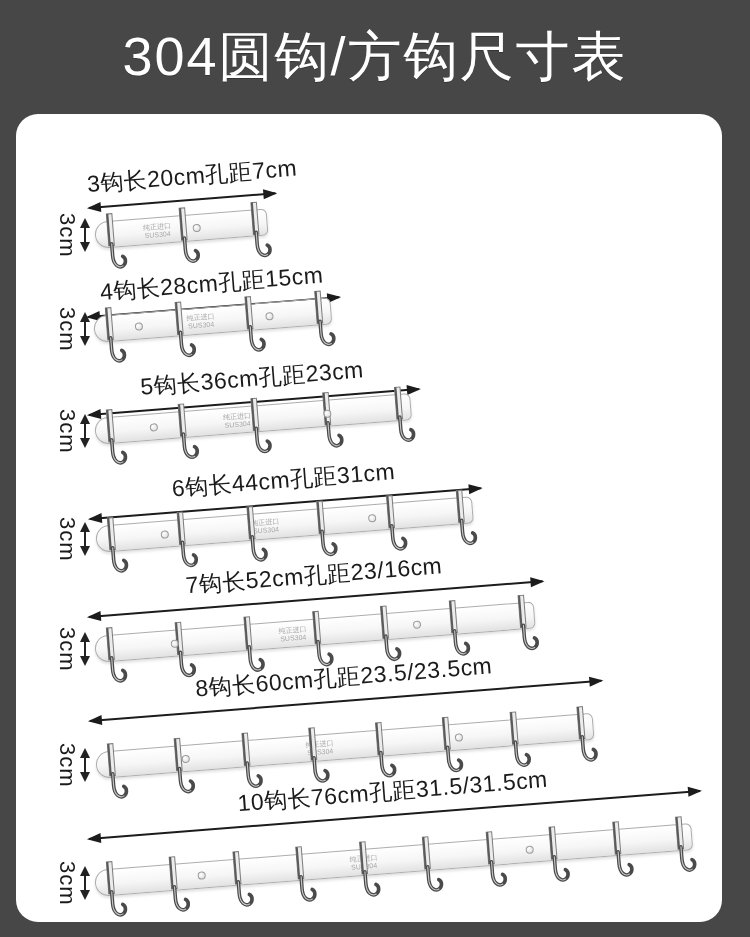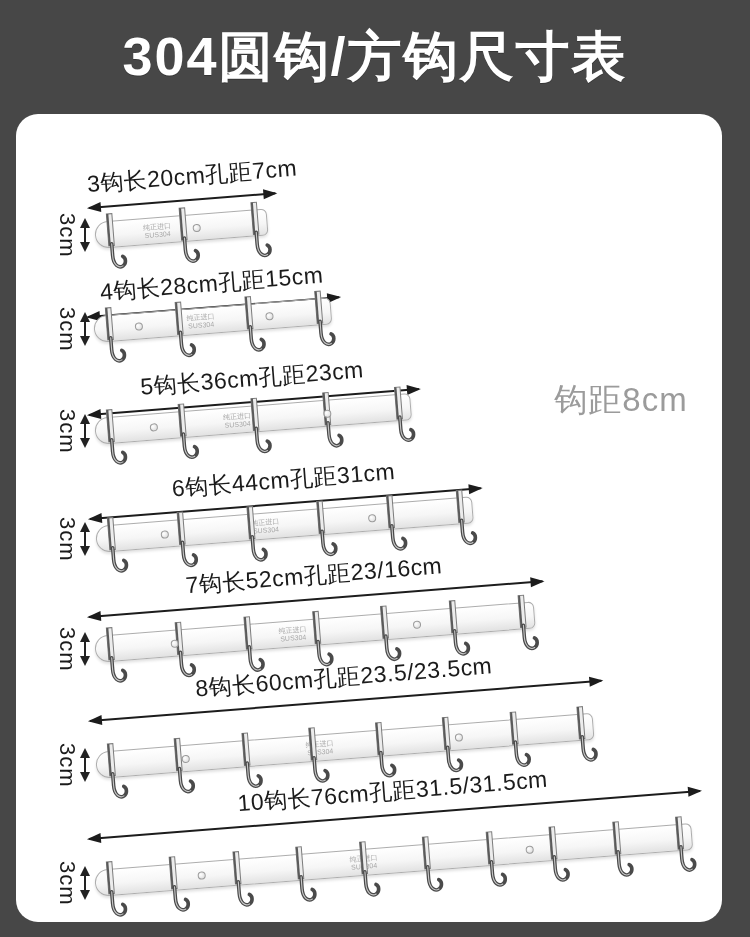--- a/index.html
+++ b/index.html
@@ -3,21 +3,21 @@
 <meta charset="utf-8">
 <style>
   * { margin:0; padding:0; box-sizing:border-box; }
   html,body { width:750px; }
   body { font-family:"Liberation Sans","DejaVu Sans",sans-serif; }
 
   .page { position:relative; width:750px; height:937px; background:#474747; overflow:hidden; }
 
   .header { position:absolute; left:0; top:0; width:750px; height:114px;
             display:flex; align-items:center; justify-content:center; }
-  .title  { color:#ffffff; font-size:54px; font-weight:700; letter-spacing:2px;
+  .title  { color:#ffffff; font-size:54px; font-weight:400; letter-spacing:2px;
             text-shadow:0 1px 0 rgba(0,0,0,.25); white-space:nowrap; }
 
   .panel { position:absolute; left:16px; top:114px; width:706px; height:808px;
            background:#ffffff; border-radius:22px; }
 
   
   .row { position:absolute; left:0; width:706px; height:1px; }
 
   .dim-group { position:absolute; transform:rotate(-4.5deg); transform-origin:0 100%; }
   .dim-text  { text-align:center; font-size:23px; color:#1b1b1b; white-space:nowrap;
@@ -453,16 +453,15 @@
     <path d="M13,30 L13,42 C13,51 18,55.5 22.5,53 C26,51 26.5,45.5 23,43.5" fill="none" stroke="#4a4a4a" stroke-width="3.6" stroke-linecap="round"></path>
     <path d="M13,30 L13,42 C13,51 18,55.5 22.5,53" fill="none" stroke="#c9c9c9" stroke-width="1.1" stroke-linecap="round"></path>
   </svg>
             <div class="screw" style="left: 102px;"></div>
             <div class="screw" style="left: 431px;"></div>
           </div>
   </div>
       </div>
 
 
-    <div class="pitch-label">钩距8cm</div>
   </div>
 
 </div>
 
 </body></html>

